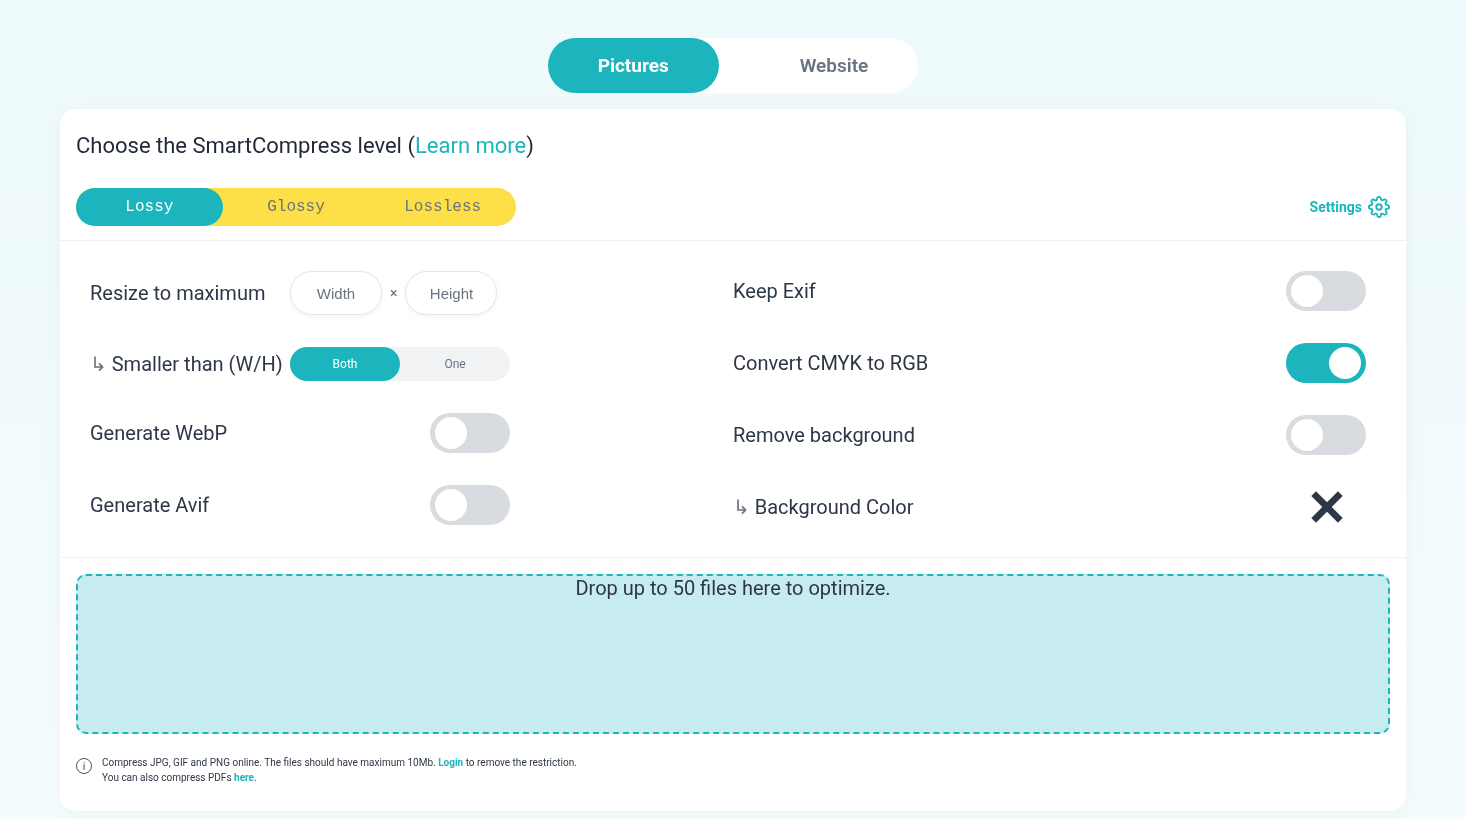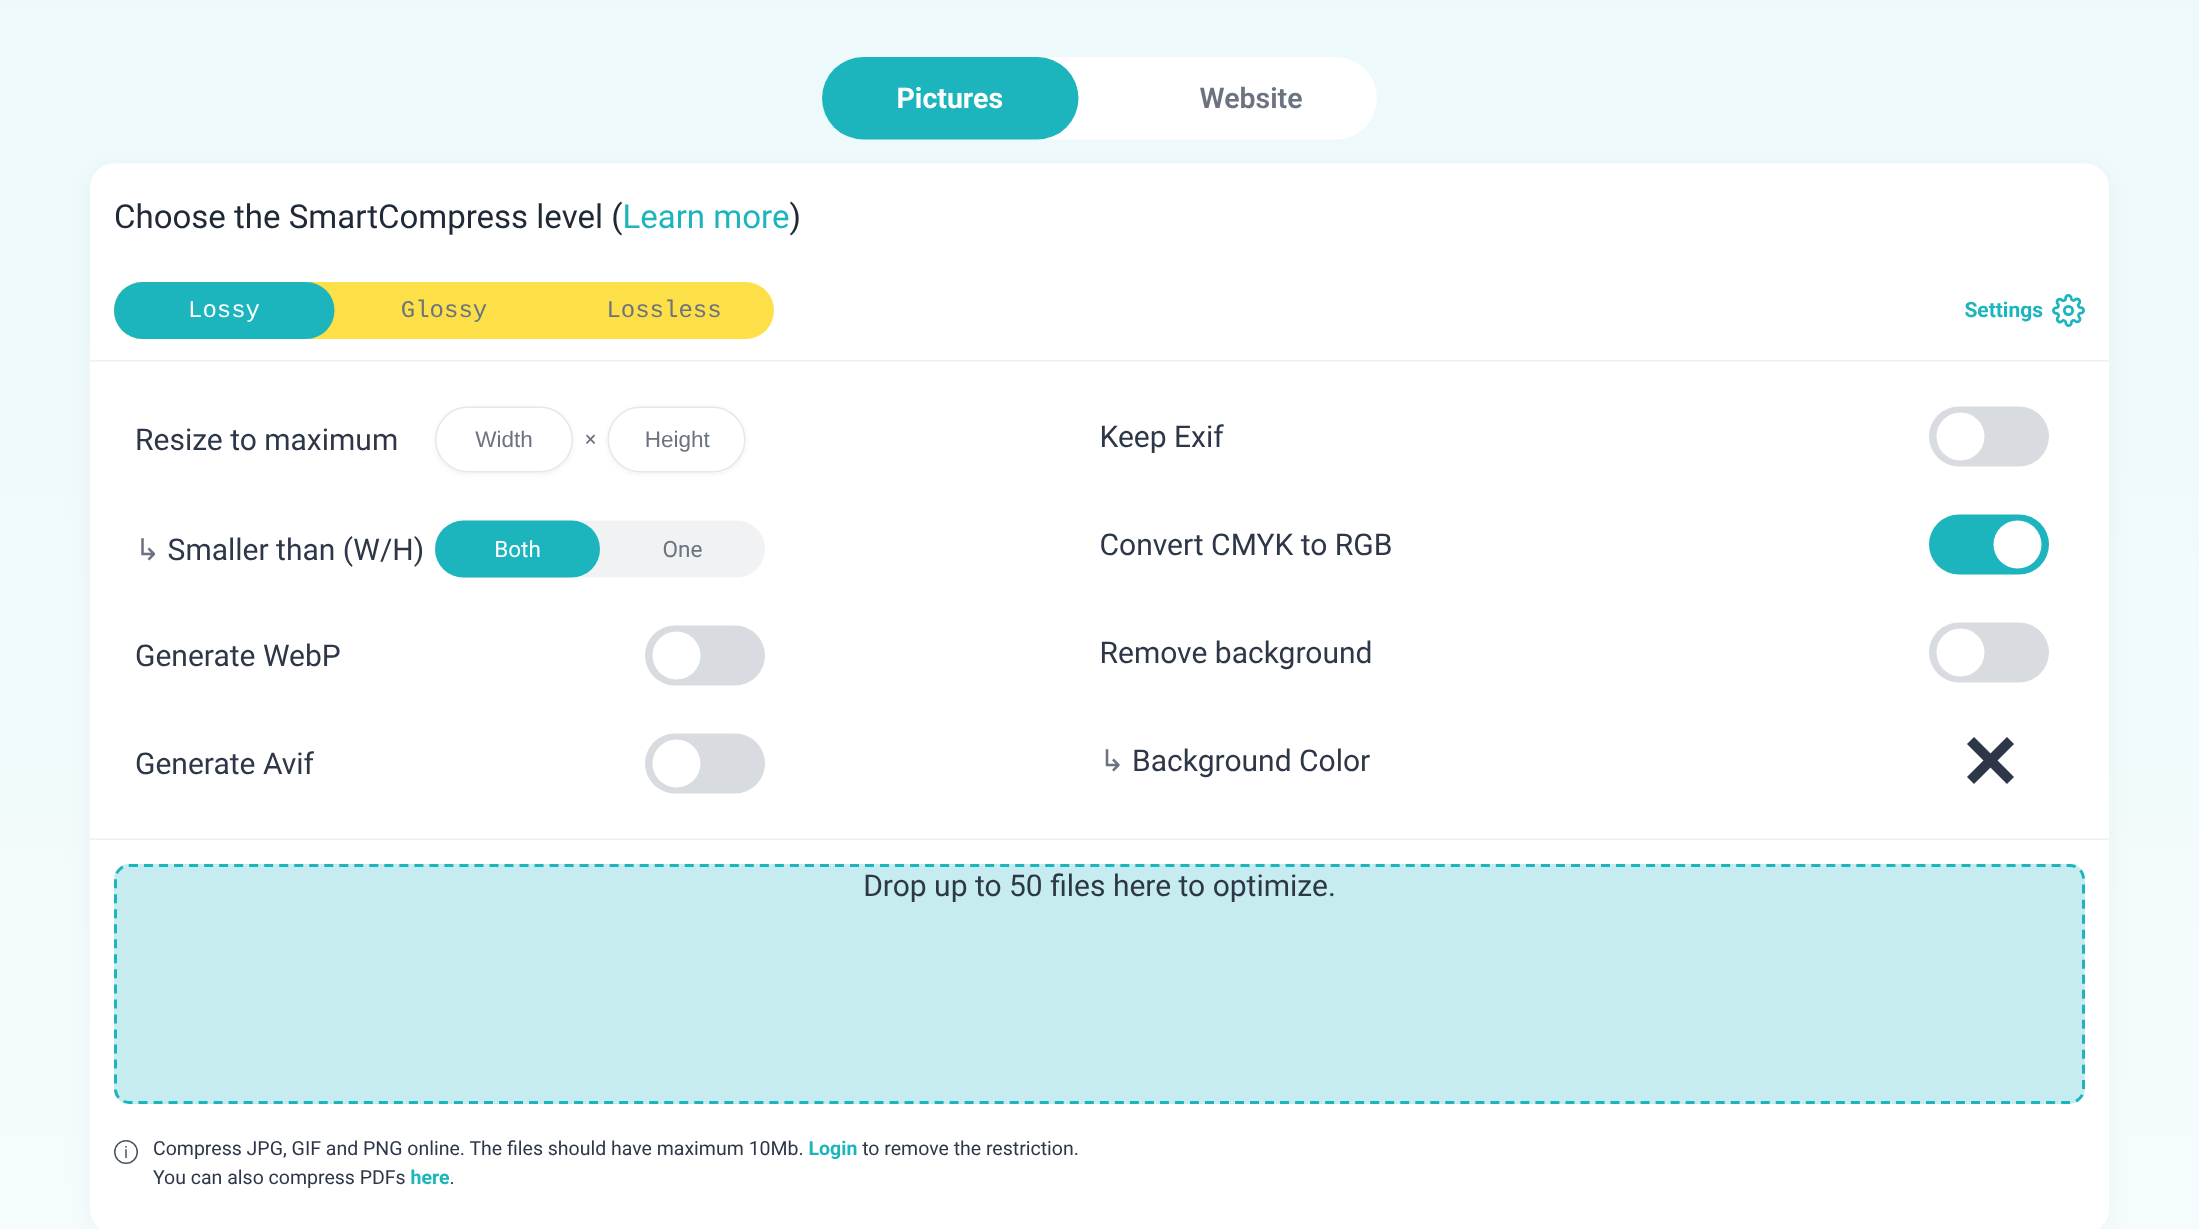--- a/index.html
+++ b/index.html
@@ -148,21 +148,21 @@
   display: flex;
   background: #f0f2f4;
   border-radius: 25px;
   width: 220px;
 }
 .mini-pill {
   flex: 1;
   text-align: center;
   padding: 10px 0;
   border-radius: 25px;
-  font-size: 15px;
+  font-size: 12px;
   color: #6b7280;
   cursor: pointer;
 }
 .mini-pill.active {
   background: #1cb5bd;
   color: #fff;
 }
 
 .toggle {
   width: 80px;
@@ -231,21 +231,21 @@
   border-radius: 50%;
   display: flex;
   align-items: center;
   justify-content: center;
   font-size: 11px;
   color: #4b5563;
   flex-shrink: 0;
   margin-top: 2px;
 }
 .footer-text {
-  font-size: 13px;
+  font-size: 10px;
   color: #2d3748;
   line-height: 1.45;
 }
 .footer-text a {
   color: #1cb5bd;
   font-weight: 700;
   text-decoration: none;
 }
 </style>
 </head>

